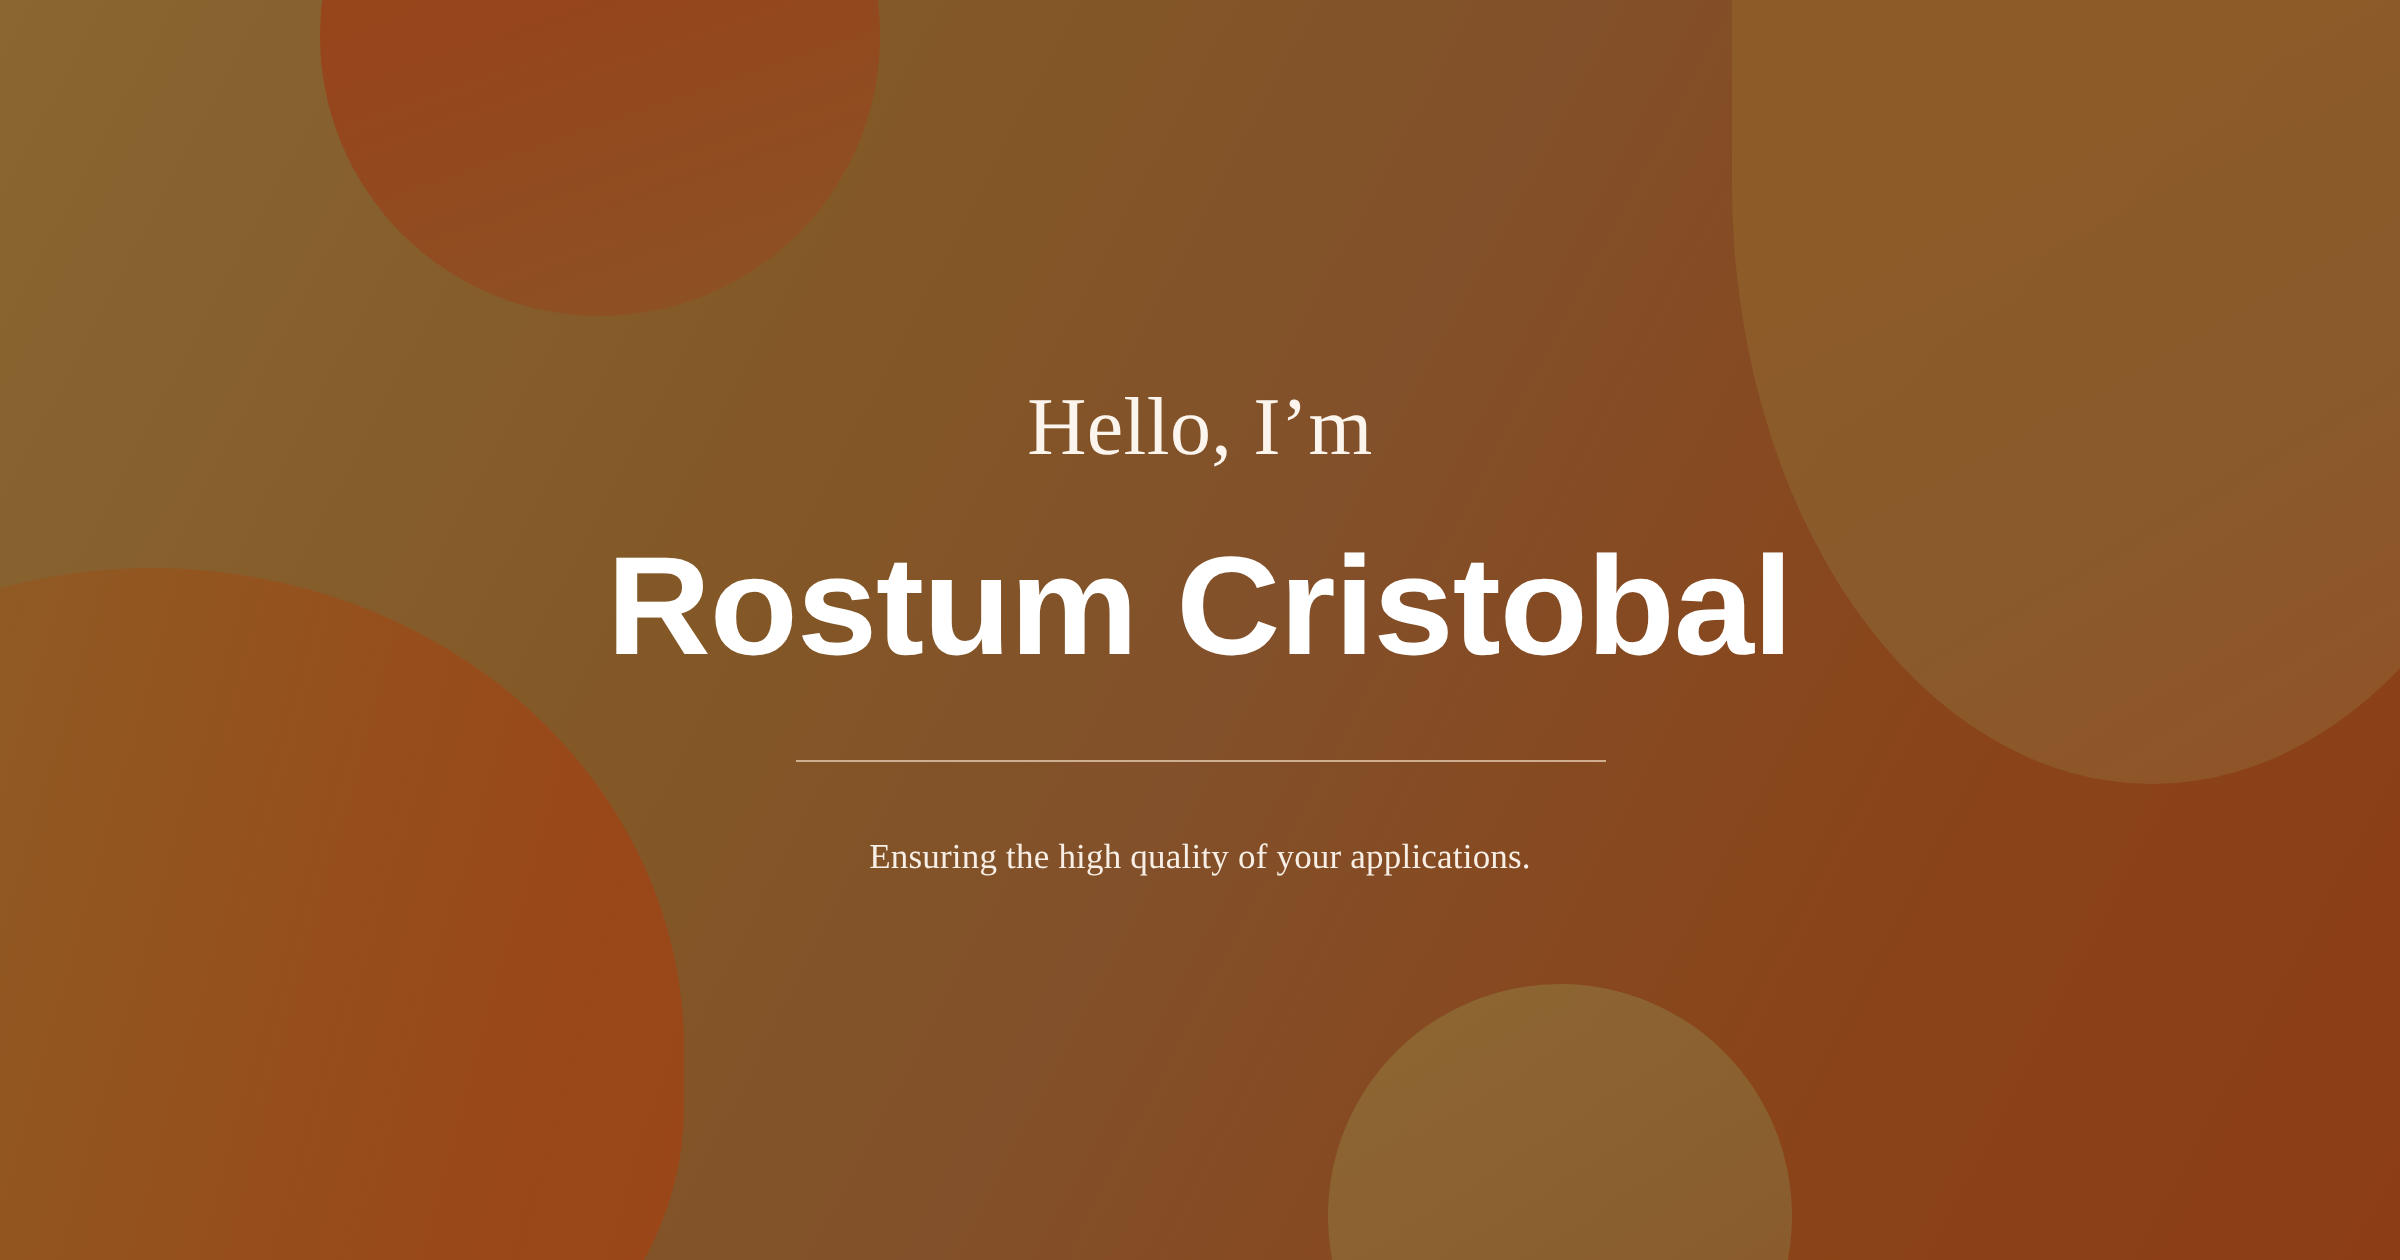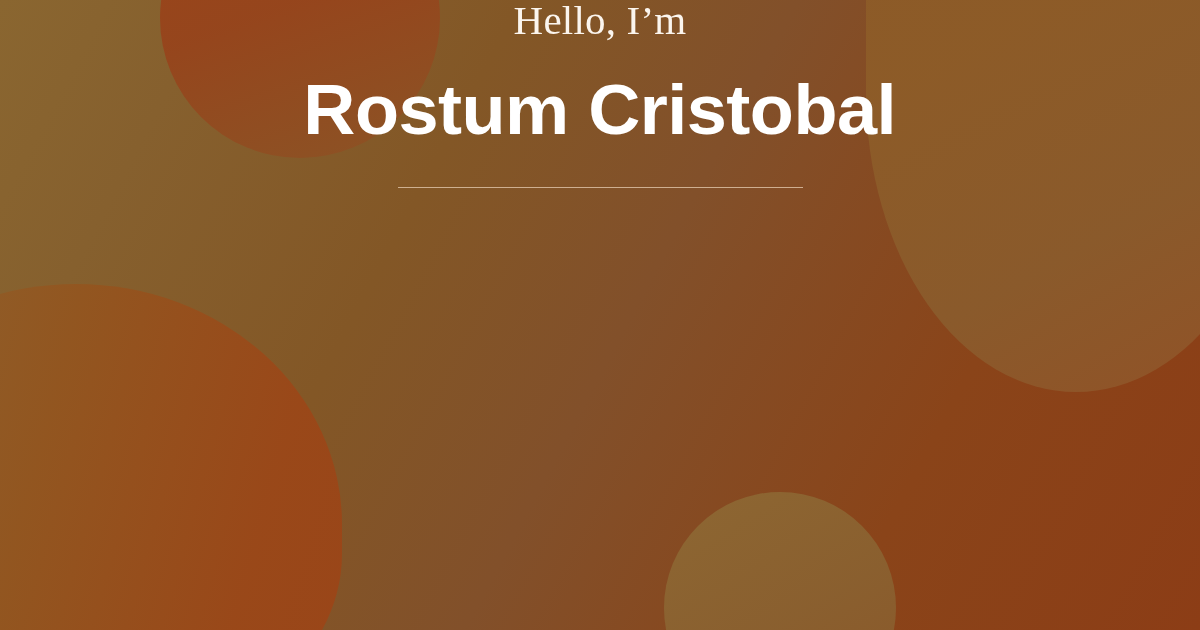--- a/index.html
+++ b/index.html
@@ -86,20 +86,21 @@
     opacity: 0.9;
   }
 
   
   .content {
     position: absolute;
     inset: 0;
     display: flex;
     flex-direction: column;
     align-items: center;
+    justify-content: center;
     text-align: center;
   }
 
   .greeting {
     font-family: "Liberation Serif", "DejaVu Serif", serif;
     font-size: 41px;
     font-weight: 400;
     color: #fbf5ee;
     letter-spacing: 0.2px;
     line-height: 1;
@@ -148,15 +149,16 @@
     <div class="blob-br"></div>
   </div>
 
   <div class="content">
     <div class="greeting">Hello, I’m</div>
 
     <h1 class="name">Rostum Cristobal</h1>
 
     <hr class="divider">
 
+    <div class="tagline">Ensuring the high quality of your applications.</div>
   </div>
 
 </div>
 
 </body></html>

